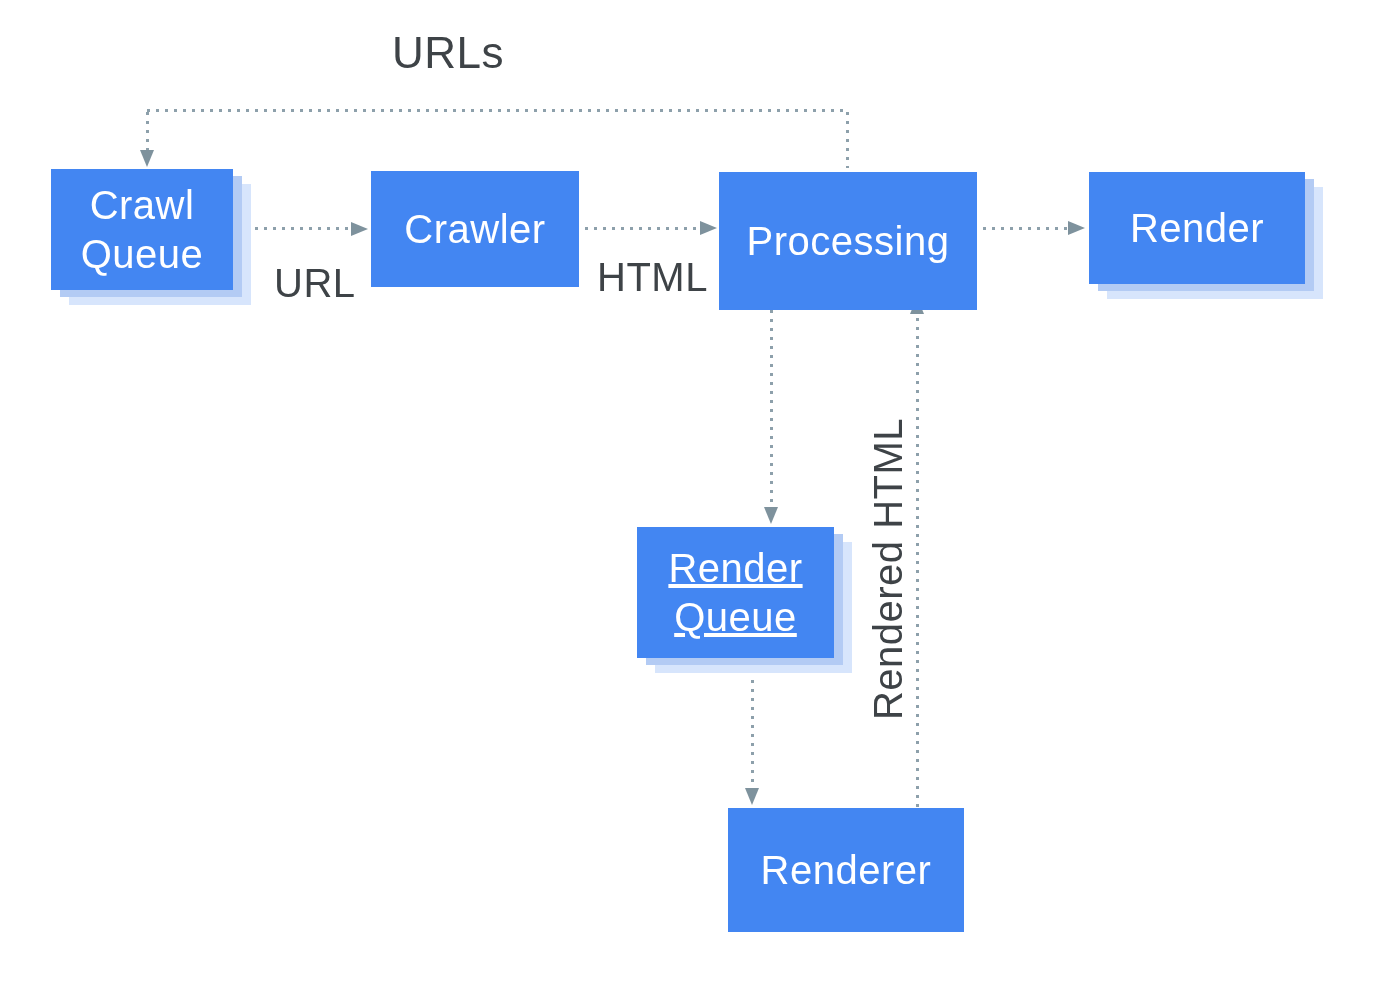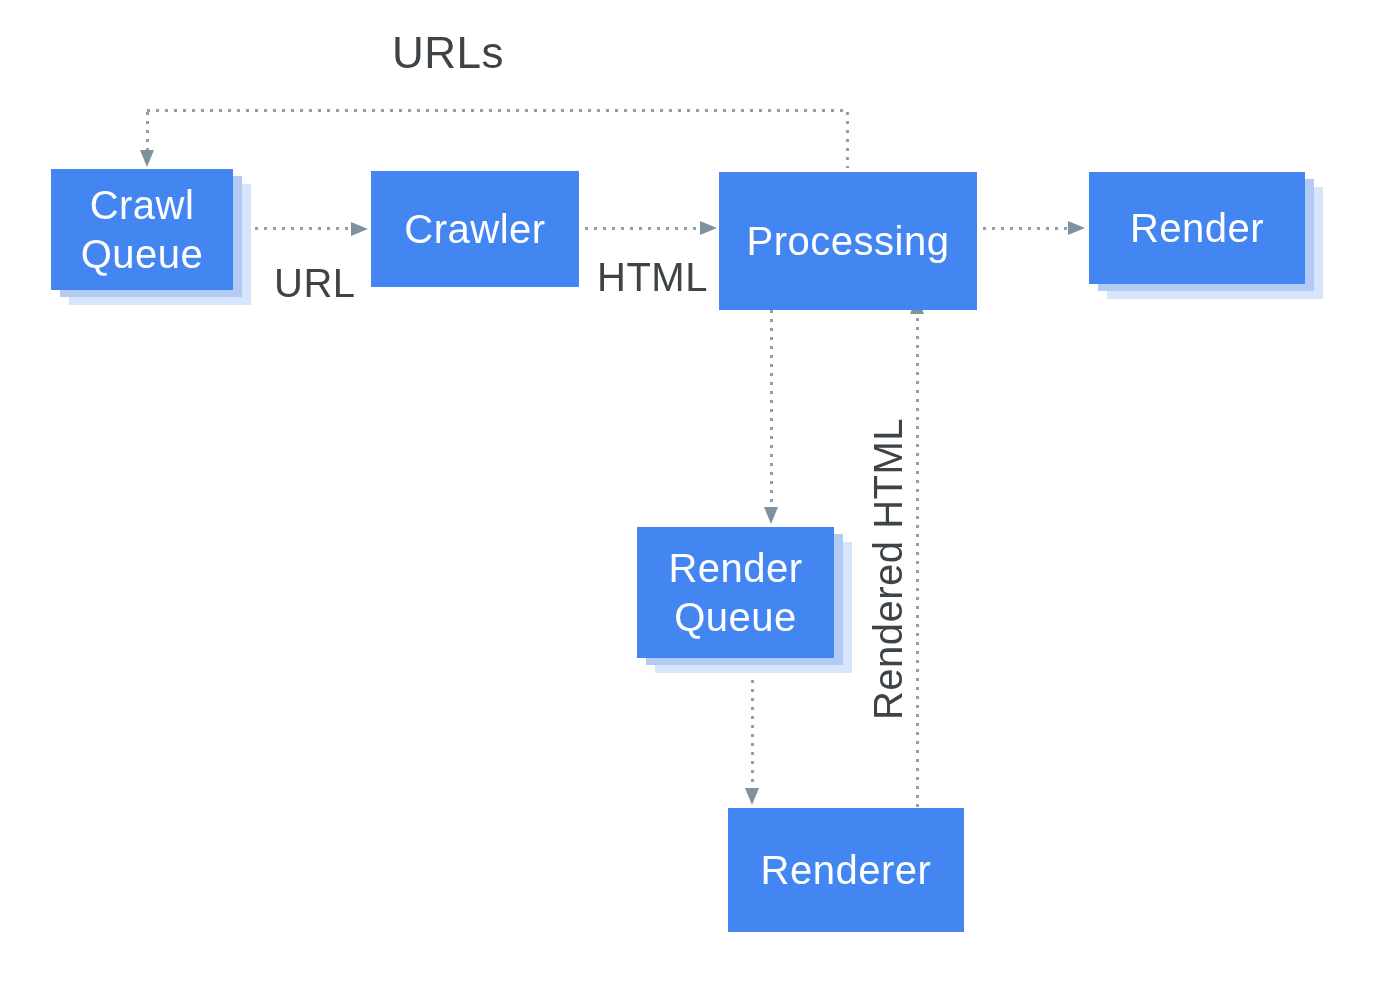--- a/index.html
+++ b/index.html
@@ -36,21 +36,21 @@
     line-height: 1.22;
     letter-spacing: 0.5px;
   }
   .node.shadowed {
     box-shadow: 9px 7px 0 var(--shadow-inner), 18px 15px 0 var(--shadow-outer);
   }
   #node-crawl-queue  { left: 51px;   top: 169px; width: 182px; height: 121px; justify-content: center; }
   #node-crawler      { left: 371px;  top: 171px; width: 208px; height: 116px; }
   #node-processing   { left: 719px;  top: 172px; width: 258px; height: 138px; }
   #node-index        { left: 1089px; top: 172px; width: 216px; height: 112px; }
-  #node-render-queue { left: 637px;  top: 527px; width: 197px; height: 131px; }
+  #node-render-queue { left: 637px;  top: 527px; width: 197px; height: 131px; text-decoration: underline; }
   #node-renderer     { left: 728px;  top: 808px; width: 236px; height: 124px; text-align: right; }
 
   
   .dots-h {
     position: absolute;
     height: 3px;
     background-image: repeating-linear-gradient(to right,
       var(--connector-dot) 0 3px, transparent 3px 9px);
   }
   .dots-v {

